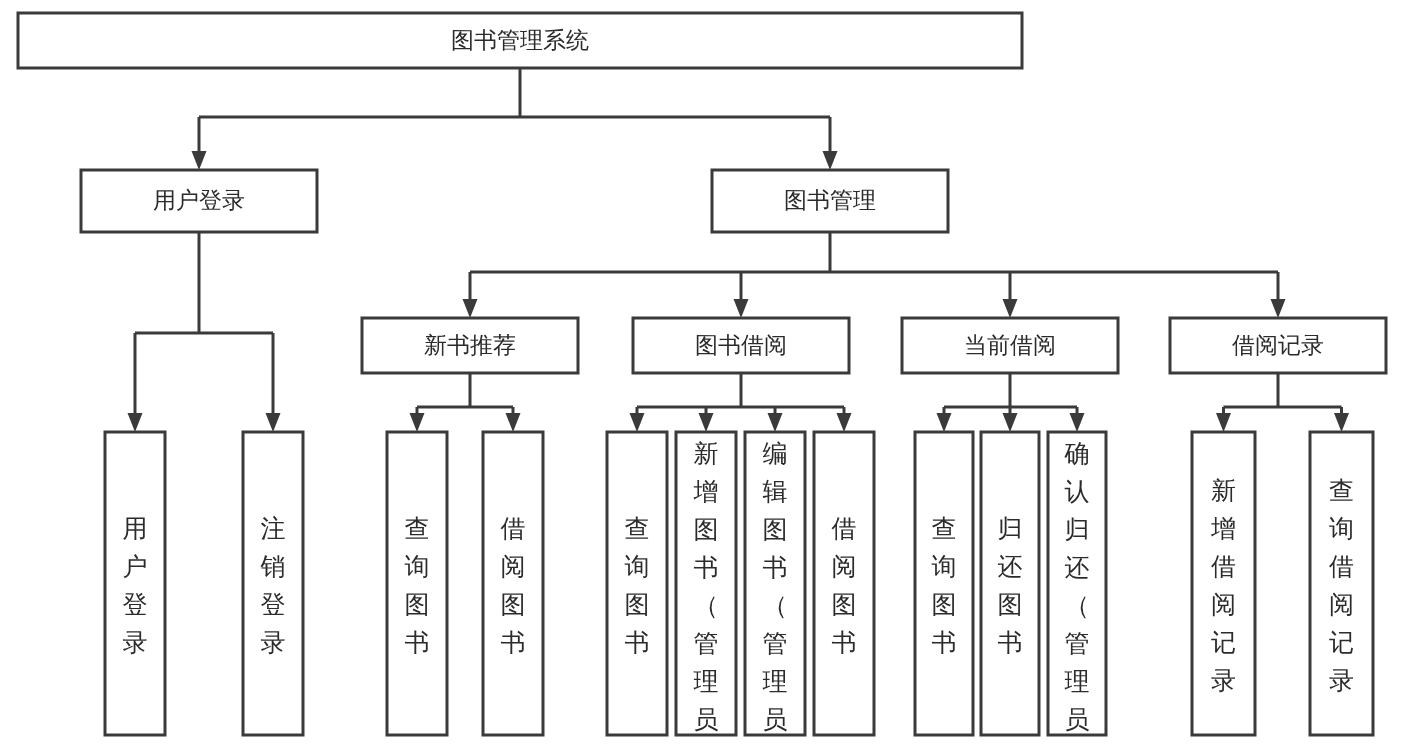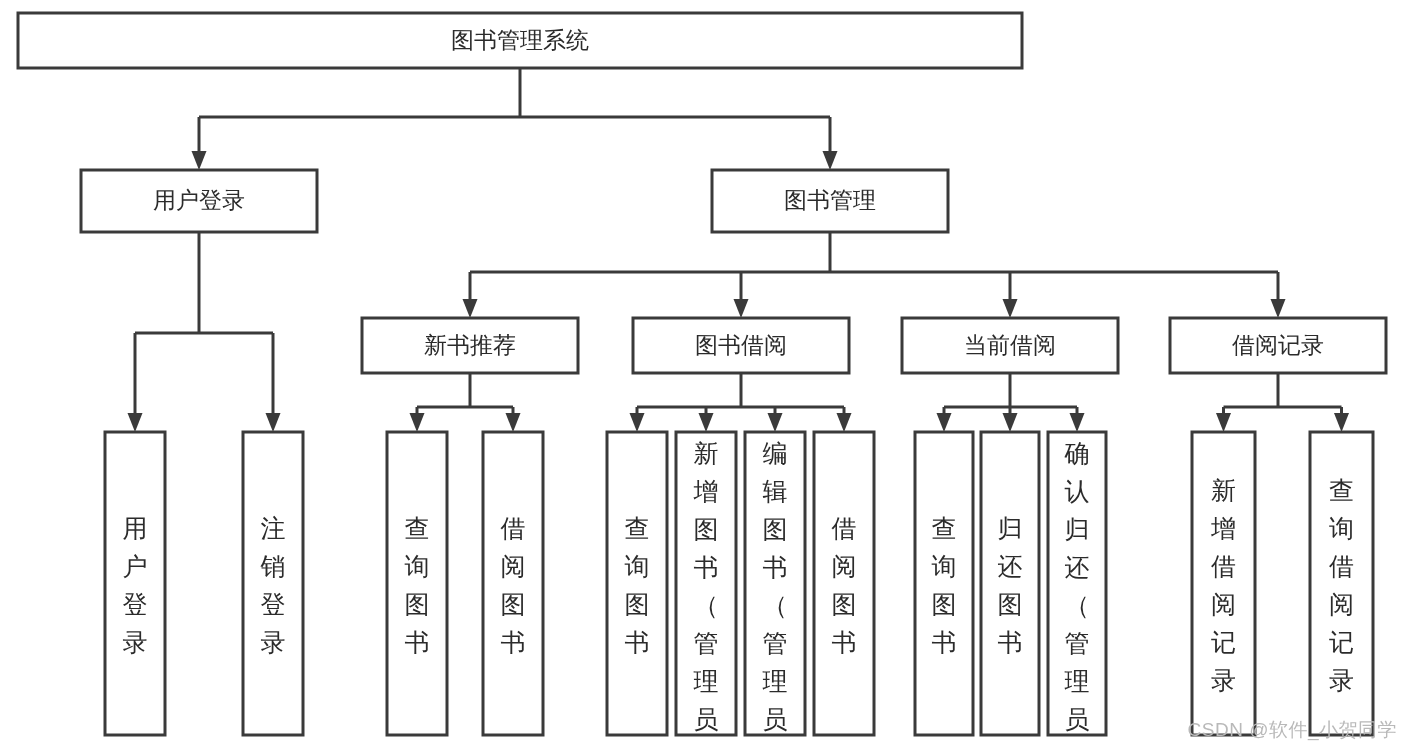--- a/index.html
+++ b/index.html
@@ -177,14 +177,13 @@
         <text x="775" class="leaf-label"><tspan x="775" y="462">编</tspan><tspan x="775" y="500">辑</tspan><tspan x="775" y="538">图</tspan><tspan x="775" y="576">书</tspan><tspan x="775" y="614">（</tspan><tspan x="775" y="652">管</tspan><tspan x="775" y="690">理</tspan><tspan x="775" y="728">员</tspan><tspan x="775" y="766">）</tspan></text>
         <text x="844" class="leaf-label"><tspan x="844" y="537.14">借</tspan><tspan x="844" y="575.14">阅</tspan><tspan x="844" y="613.14">图</tspan><tspan x="844" y="651.14">书</tspan></text>
         <text x="944" class="leaf-label"><tspan x="944" y="537.14">查</tspan><tspan x="944" y="575.14">询</tspan><tspan x="944" y="613.14">图</tspan><tspan x="944" y="651.14">书</tspan></text>
         <text x="1010" class="leaf-label"><tspan x="1010" y="537.14">归</tspan><tspan x="1010" y="575.14">还</tspan><tspan x="1010" y="613.14">图</tspan><tspan x="1010" y="651.14">书</tspan></text>
         <text x="1077" class="leaf-label"><tspan x="1077" y="462">确</tspan><tspan x="1077" y="500">认</tspan><tspan x="1077" y="538">归</tspan><tspan x="1077" y="576">还</tspan><tspan x="1077" y="614">（</tspan><tspan x="1077" y="652">管</tspan><tspan x="1077" y="690">理</tspan><tspan x="1077" y="728">员</tspan><tspan x="1077" y="766">）</tspan></text>
         <text x="1223.5" class="leaf-label"><tspan x="1223.5" y="499.14">新</tspan><tspan x="1223.5" y="537.14">增</tspan><tspan x="1223.5" y="575.14">借</tspan><tspan x="1223.5" y="613.14">阅</tspan><tspan x="1223.5" y="651.14">记</tspan><tspan x="1223.5" y="689.14">录</tspan></text>
         <text x="1341.5" class="leaf-label"><tspan x="1341.5" y="499.14">查</tspan><tspan x="1341.5" y="537.14">询</tspan><tspan x="1341.5" y="575.14">借</tspan><tspan x="1341.5" y="613.14">阅</tspan><tspan x="1341.5" y="651.14">记</tspan><tspan x="1341.5" y="689.14">录</tspan></text>
       </g>
   </svg>
 
-  <div class="watermark">CSDN @软件_小贺同学</div>
 </div>
 
 </body></html>

